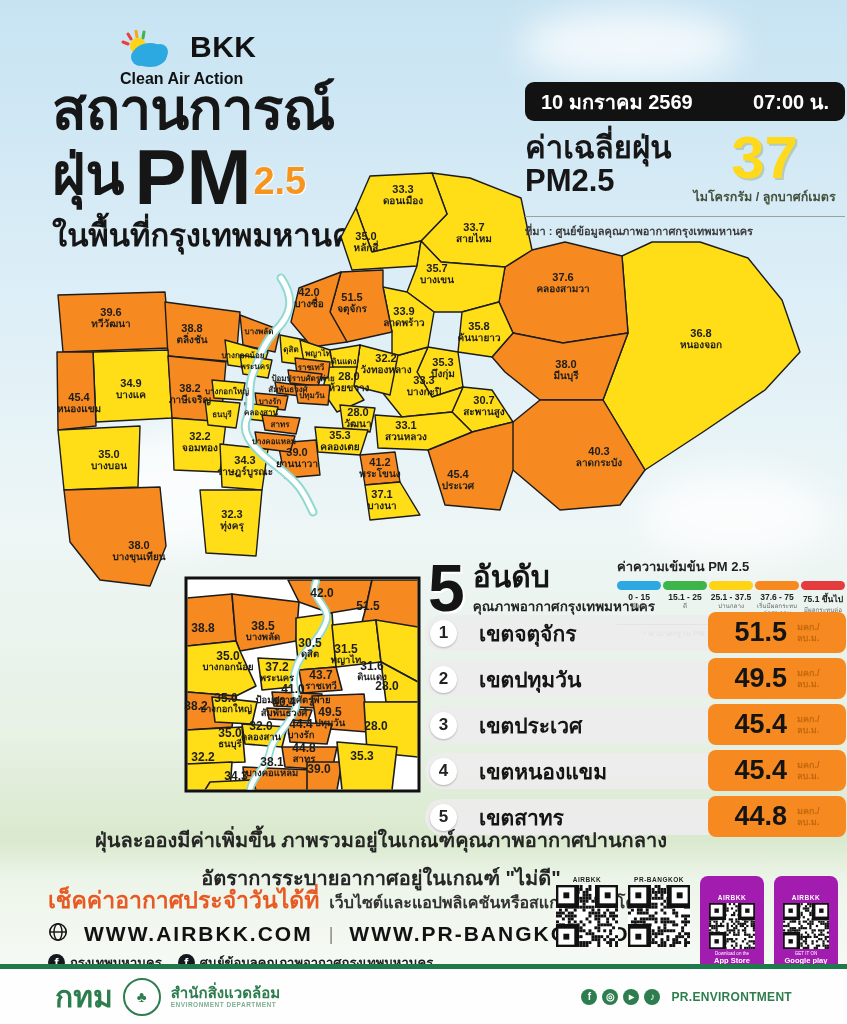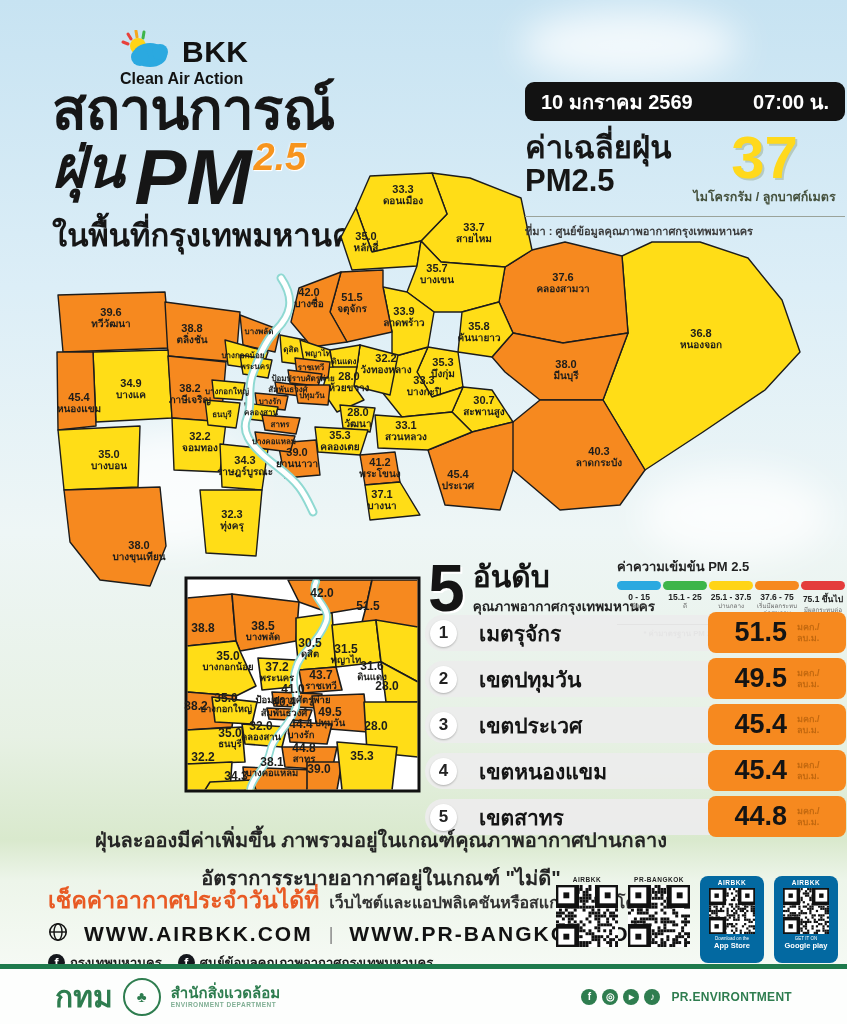--- a/index.html
+++ b/index.html
@@ -4,27 +4,27 @@
 <style>
   html,body{margin:0;padding:0;}
   body{width:847px;height:1024px;position:relative;overflow:hidden;
        font-family:"Liberation Sans",sans-serif;
        background:linear-gradient(180deg,#c7e3f2 0%,#dceef7 28%,#eef6f6 52%,#e7f1e4 72%,#d9e9cd 82%,#edf5ea 86%,#fbfdfb 100%);}
   .abs{position:absolute;}
   
   .cloud{position:absolute;background:rgba(255,255,255,.75);border-radius:50%;filter:blur(18px);}
   
   .bkk-logo{left:120px;top:30px;}
-  .bkk-row{display:flex;align-items:center;gap:8px;}
+  .bkk-row{display:flex;gap:16px;}
   .bkk-name{font-size:30px;font-weight:800;color:#121212;letter-spacing:.5px;}
   .bkk-tag{font-size:16px;font-weight:800;color:#121212;margin-top:-4px;}
   
   .title{left:52px;top:80px;line-height:1.02;color:#161616;}
   .t1{font-size:57px;font-weight:900;letter-spacing:-1px;}
-  .t2{font-size:57px;font-weight:900;display:flex;align-items:flex-start;font-style:italic;}
+  .t2{font-size:57px;font-weight:900;display:flex;align-items:center;}
   .t2 .pm{font-size:78px;font-weight:900;margin-left:10px;margin-bottom:-8px;}
   .t2 .sub{font-size:38px;font-weight:900;color:#f7941d;text-shadow:0 0 3px #fff,1px 1px 0 #fff;margin-left:2px;margin-bottom:-14px;}
   .t3{font-size:31px;font-weight:800;margin-top:10px;}
   
   .hdr{left:525px;top:82px;width:320px;}
   .date-pill{background:#121212;border-radius:9px;height:39px;display:flex;align-items:center;justify-content:space-between;padding:0 16px;color:#fff;font-weight:700;font-size:20px;}
   .avg-row{display:flex;margin-top:10px;}
   .avg-lbl{font-size:31px;font-weight:900;color:#161616;line-height:1.08;}
   .avg-val-wrap{margin-left:22px;text-align:center;}
   .avg-val{font-size:60px;font-weight:900;color:#ffd91c;text-shadow:2px 2px 0 rgba(90,110,40,.25);line-height:.9;}
@@ -70,21 +70,21 @@
   .f2 .sep{color:#888;font-size:18px;}
   .f3{display:flex;align-items:center;gap:16px;margin-top:6px;}
   .fbi{width:17px;height:17px;border-radius:50%;background:#15181d;color:#fff;font-size:12px;font-weight:800;display:flex;align-items:center;justify-content:center;}
   .f3 span.t{font-size:13px;font-weight:800;color:#1c1c1c;}
   .f3 .item{display:flex;align-items:center;gap:5px;}
   
   .qr-row{left:556px;top:876px;display:flex;gap:10px;align-items:flex-start;}
   .qr-plain{text-align:center;}
   .qr-lbl{font-size:6.5px;font-weight:800;color:#222;margin-bottom:2px;letter-spacing:.5px;}
   .qr-box{width:62px;height:62px;background:#fff;}
-  .qr-app{width:64px;height:84px;background:#0369a1;border-radius:8px;text-align:center;padding-top:3px;}
+  .qr-app{width:64px;height:84px;background:#a21caf;border-radius:8px;text-align:center;padding-top:18px;}
   .qr-app .qr-lbl{color:#fff;}
   .qr-app .qr-box{width:46px;height:46px;margin:0 auto;border-radius:3px;}
   .badge{margin-top:3px;color:#fff;}
   .badge .pre{font-size:4.5px;line-height:1;}
   .badge .st{font-size:7.5px;font-weight:700;line-height:1.1;}
   
   .bottombar{left:0;top:964px;width:847px;height:60px;background:#fdfefd;border-top:5px solid #1e7a4c;display:flex;align-items:center;justify-content:space-between;padding:0 55px;box-sizing:border-box;}
   .bb-left{display:flex;align-items:center;gap:10px;}
   .bb-org{font-size:30px;font-weight:900;color:#2e7d4f;}
   .bb-emblem{width:34px;height:34px;border-radius:50%;border:2px solid #2e7d4f;display:flex;align-items:center;justify-content:center;color:#2e7d4f;font-size:15px;}
@@ -363,21 +363,21 @@
       <div class="lg-lab">มีผลกระทบต่อสุขภาพ</div>
     </div>
   </div>
   <div class="lg-note">* ค่ามาตรฐาน PM 2.5 เฉลี่ย 24 ชม. ไม่เกิน 37.5 มคก./ลบ.ม.</div>
 </div>
 
 <div class="abs rows">
   <div class="rrow" style="top:0px">
     <div class="rpill">
         <div class="rnum">1</div>
-      <div class="rname">เมตรุจักร</div>
+      <div class="rname">เขตจตุจักร</div>
       </div>
     <div class="rval">
         <span class="rv">51.5</span>
       <span class="runit"><span>มคก./</span><br><span>ลบ.ม.</span></span>
       </div>
   </div>
   <div class="rrow" style="top:46px">
     <div class="rpill">
         <div class="rnum">2</div>
       <div class="rname">เขตปทุมวัน</div>

